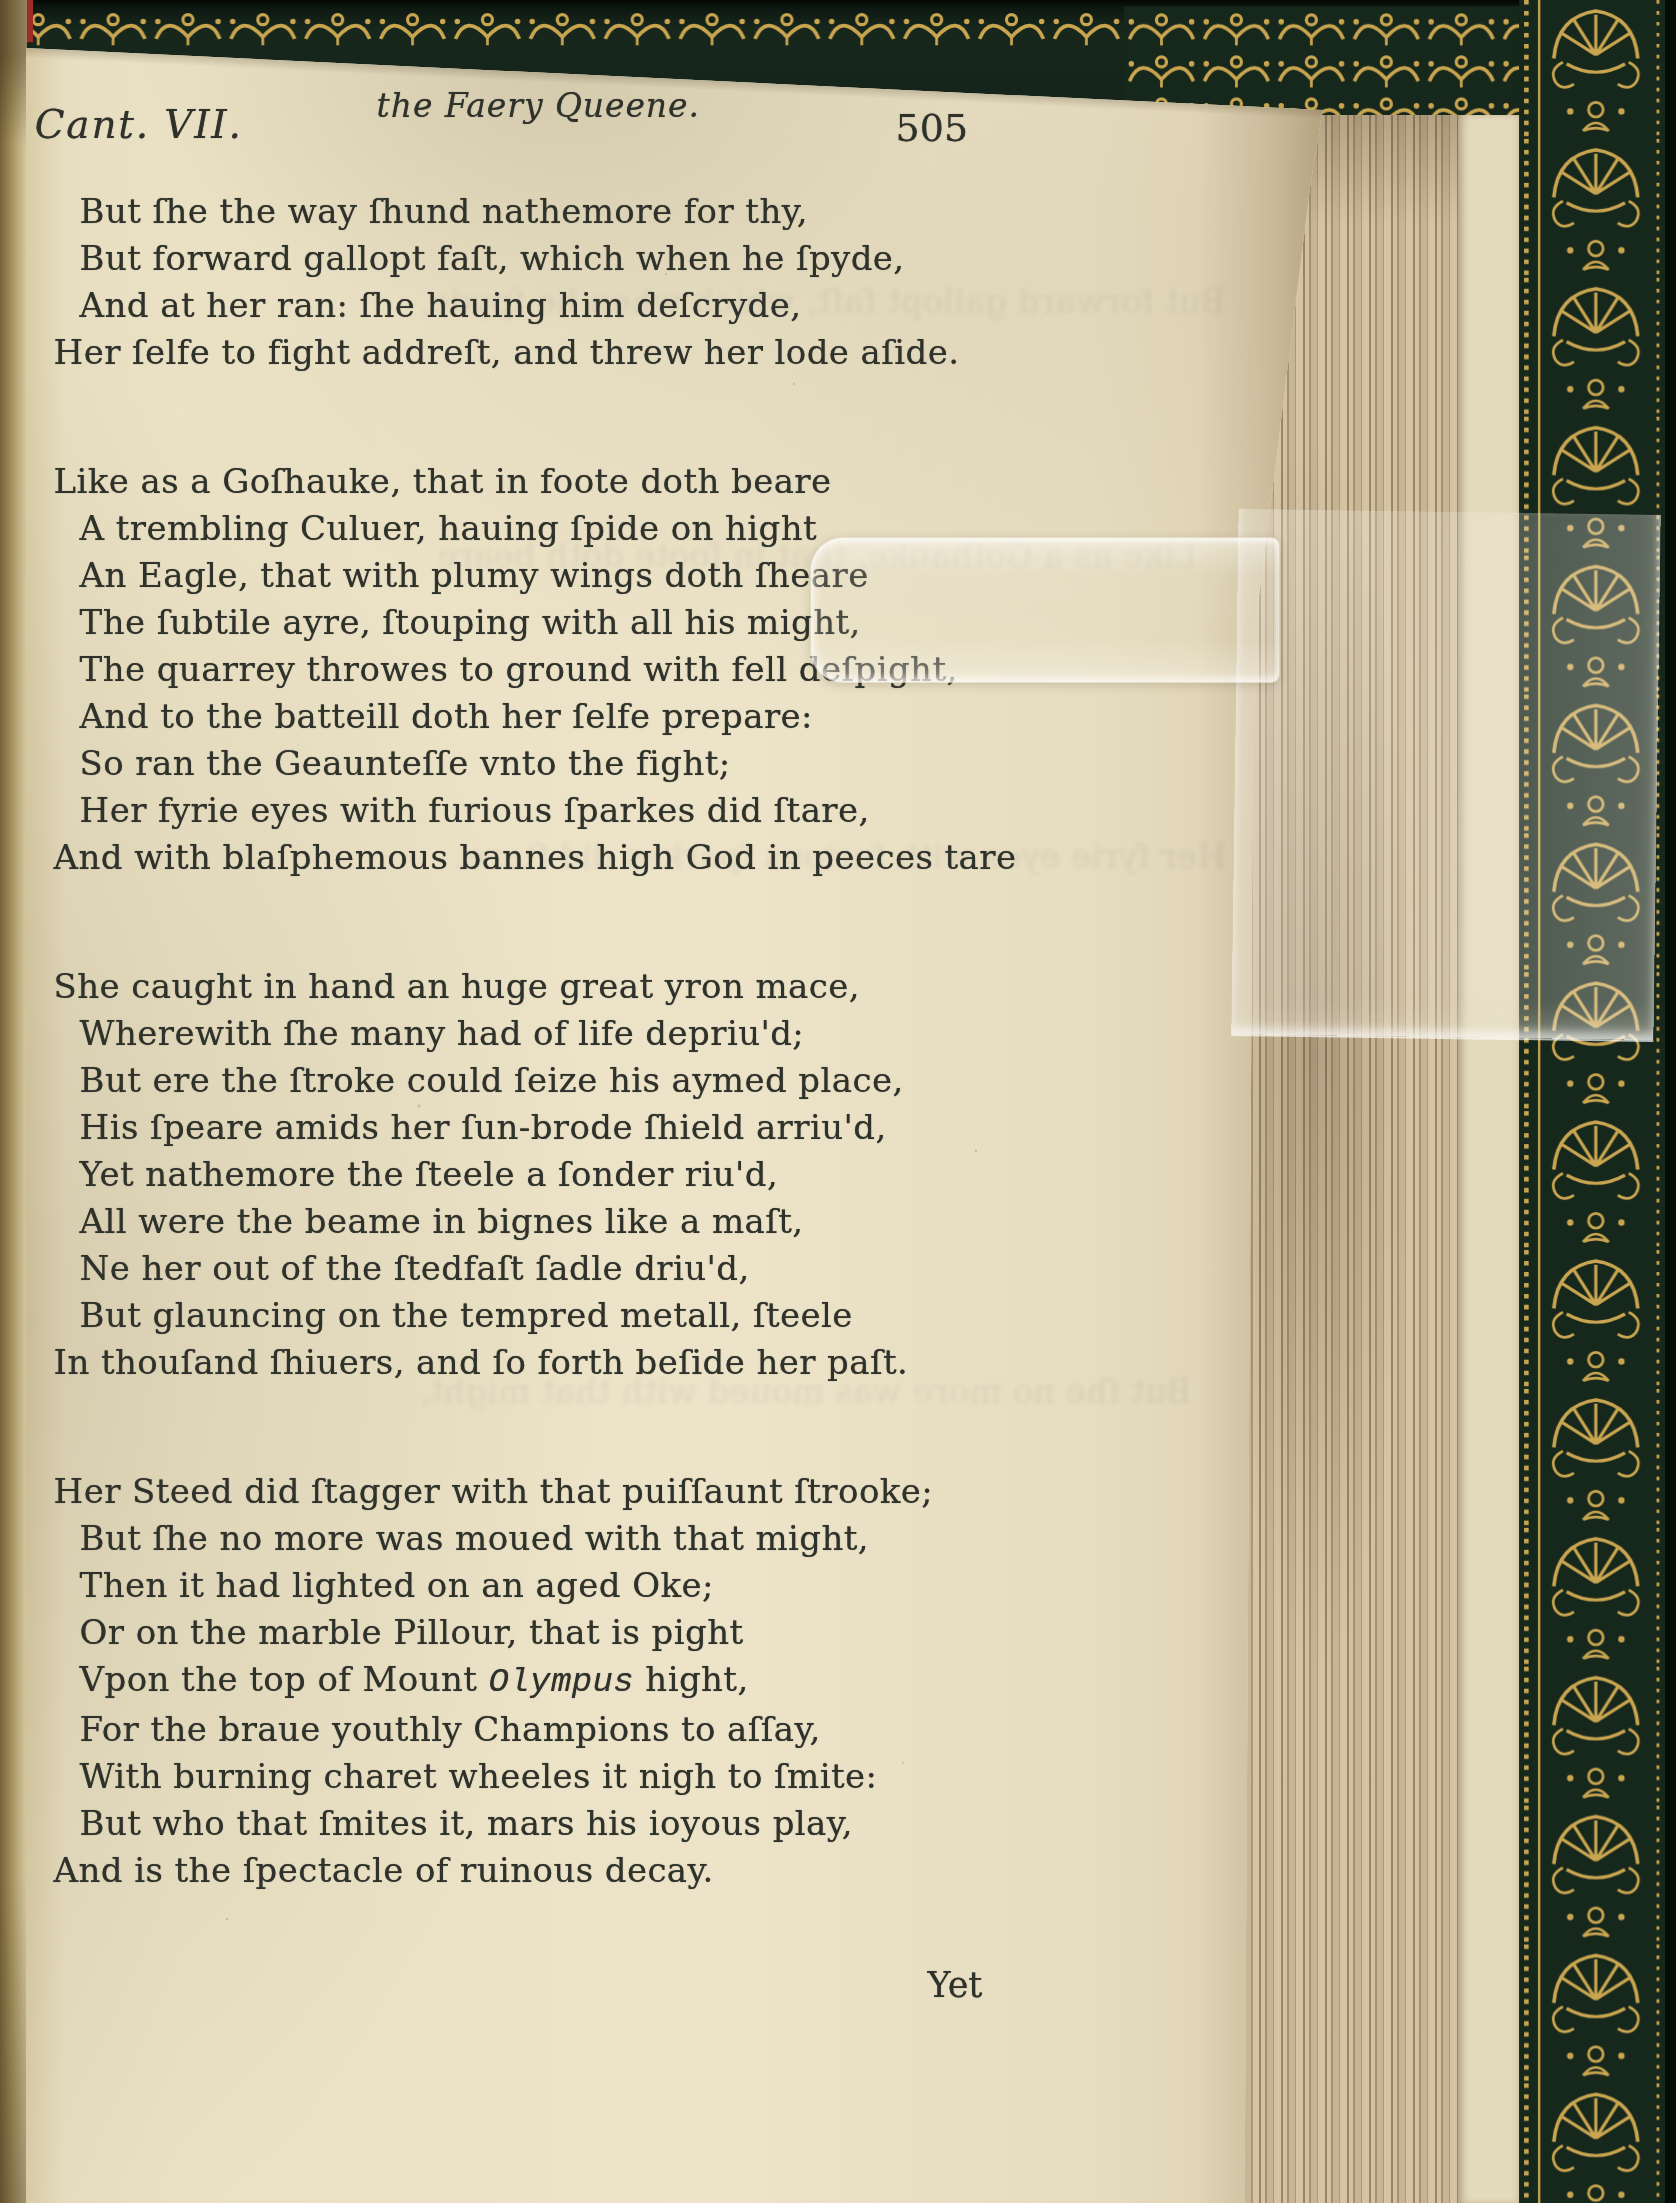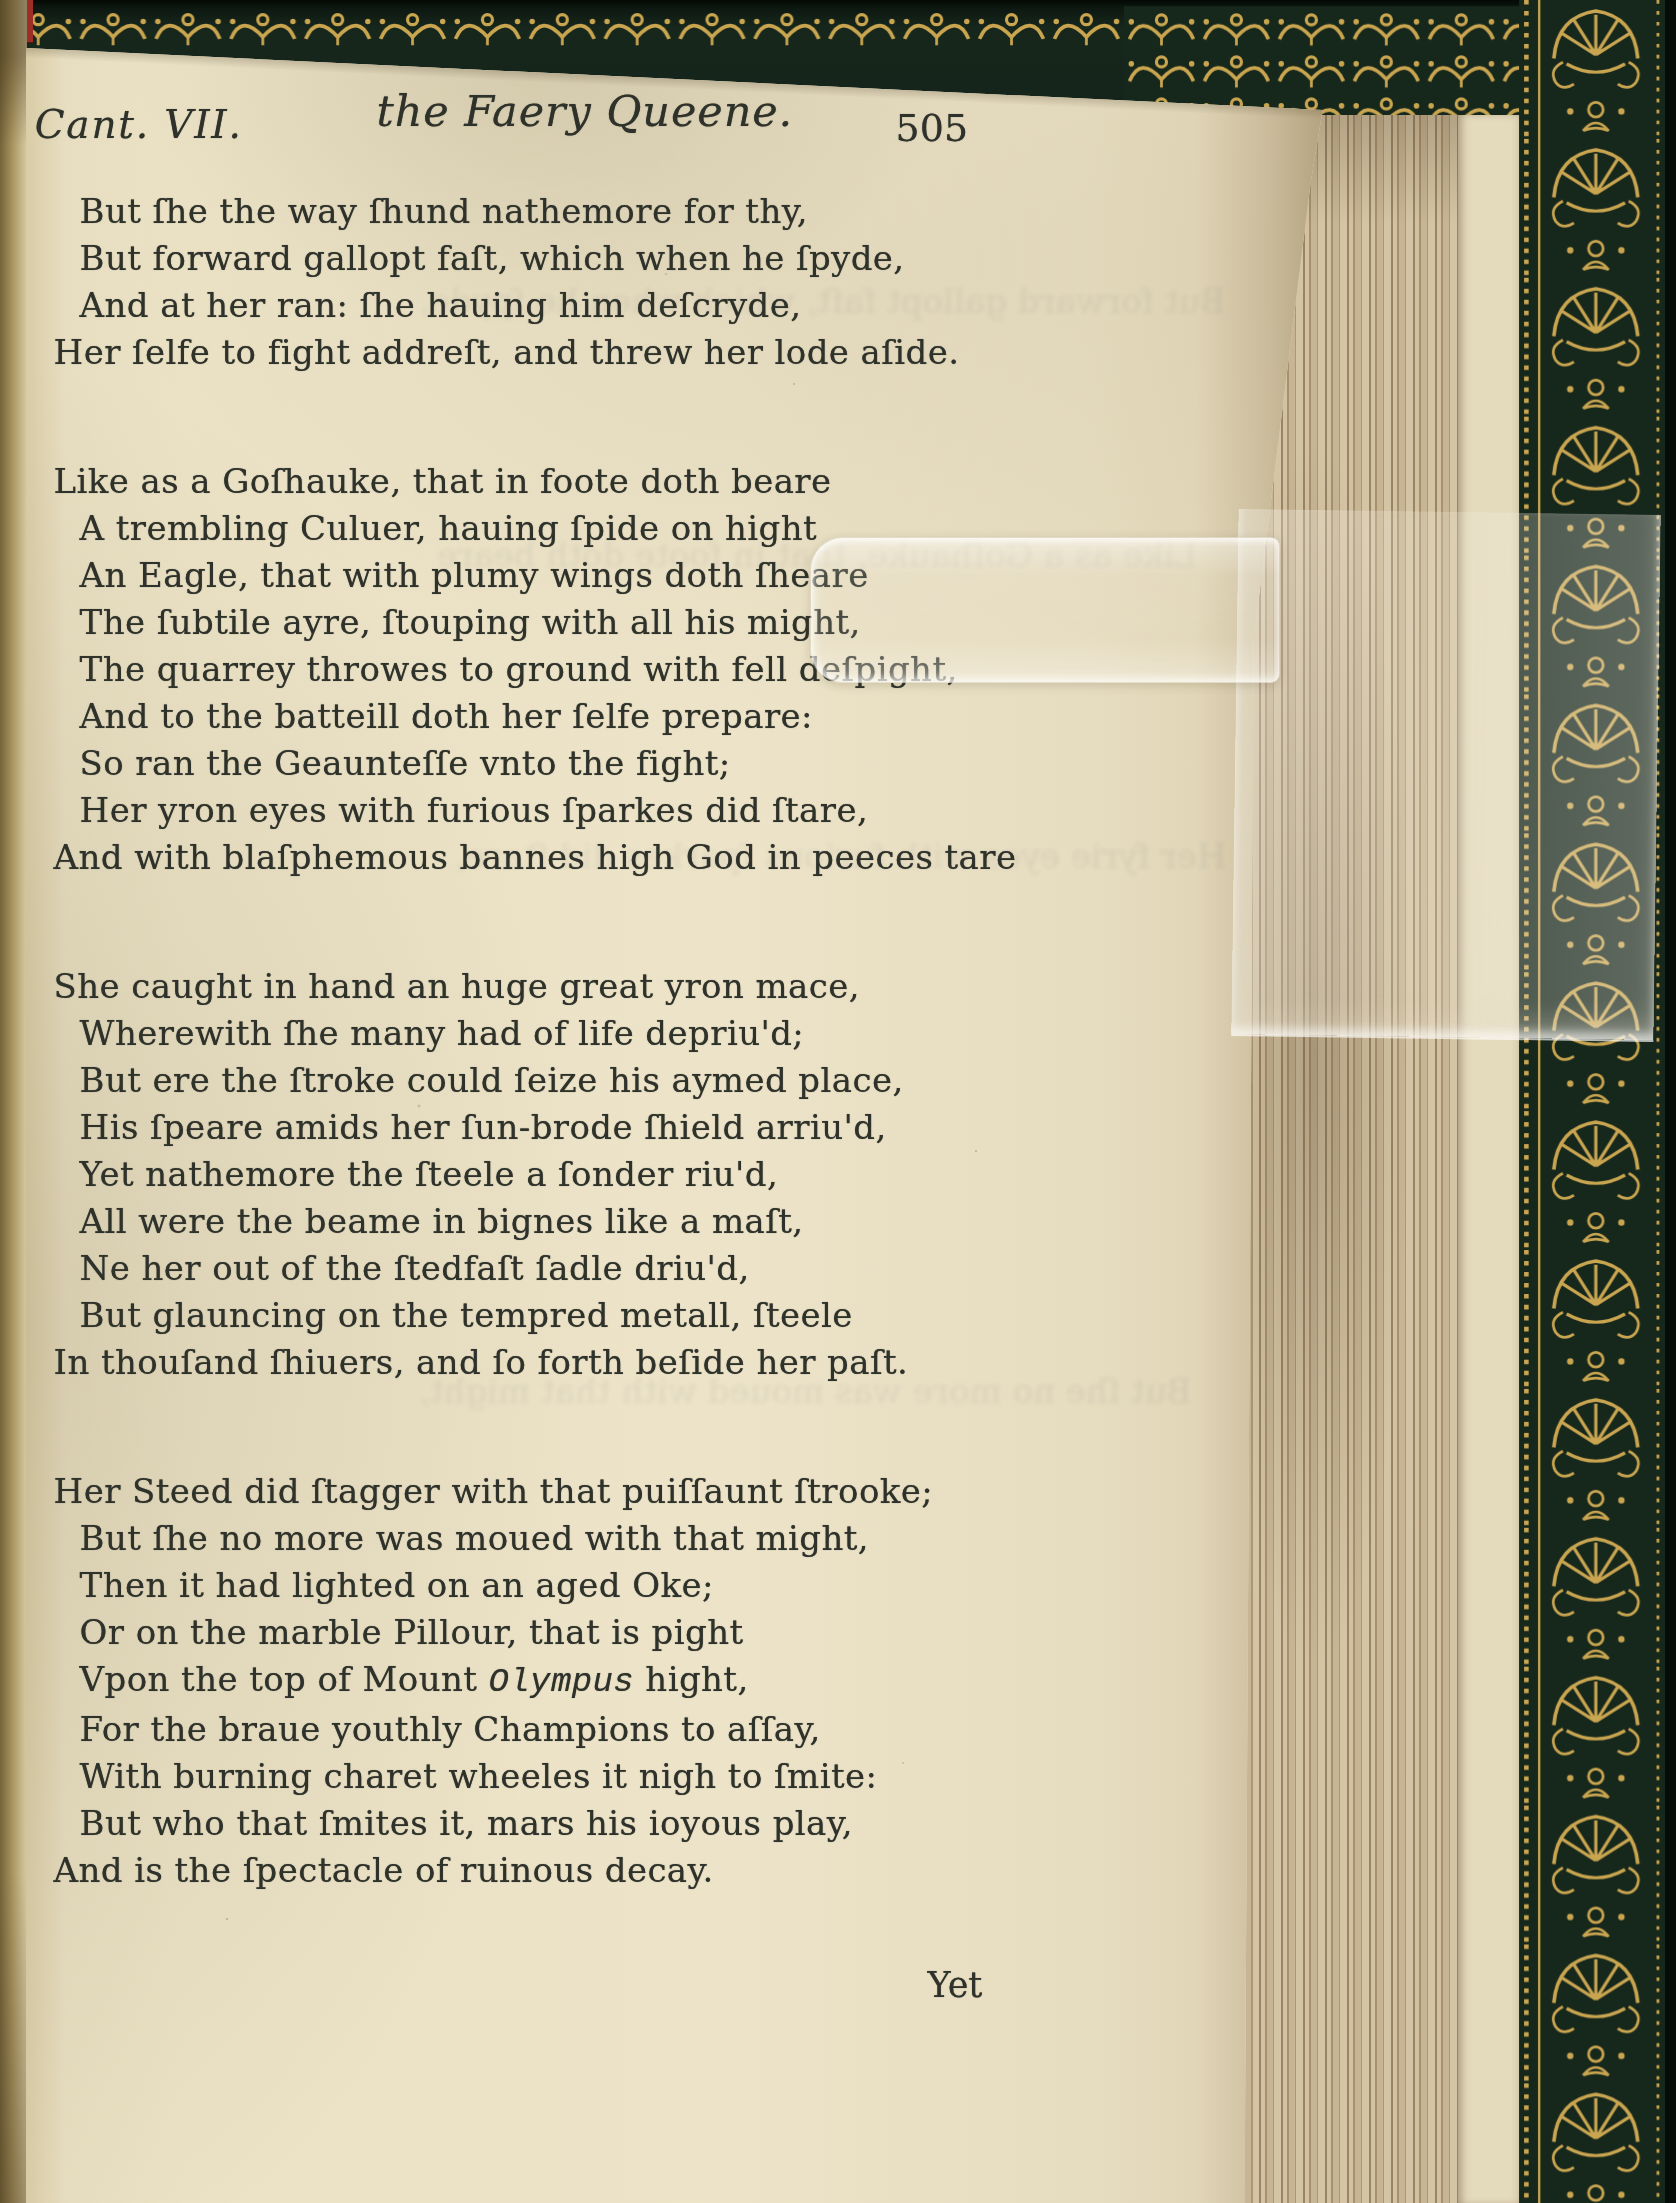--- a/index.html
+++ b/index.html
@@ -61,21 +61,21 @@
     radial-gradient(2.7px 2.7px at 950px 1151px,rgba(80,60,40,.4),transparent 60%),
     radial-gradient(1.8px 1.8px at 493px 1535px,rgba(80,60,40,.5),transparent 60%),
     radial-gradient(2.7px 2.7px at 201px 1919px,rgba(80,60,40,.42),transparent 60%),
     radial-gradient(1.8px 1.8px at 877px 1763px,rgba(80,60,40,.5),transparent 60%),
     radial-gradient(3.7px 3.7px at 393px 1106px,rgba(120,90,50,.35),transparent 60%),
     radial-gradient(1.8px 1.8px at 640px 274px,rgba(80,60,40,.5),transparent 60%);}
 
   
   .ink{color:var(--ink,#2e322a);text-shadow:0 0 0.9px rgba(46,50,42,.75);}
   .hdr-canto{position:absolute;left:9.1px;top:102px;font-style:italic;font-size:39px;letter-spacing:1.8px;}
-  .hdr-title{position:absolute;left:351px;top:86px;font-style:italic;font-size:43px;letter-spacing:0.9px;}
+  .hdr-title{position:absolute;left:351px;top:86px;font-style:italic;font-size:33px;letter-spacing:0.9px;}
   .hdr-num{position:absolute;left:870px;top:106px;font-size:38px;}
   .stanzas{position:absolute;left:0;top:188px;width:1078px;}
   .stanza{margin-bottom:82px;}
   .vline{font-size:34px;line-height:47px;white-space:nowrap;padding-left:28px;
     color:var(--ink,#2e322a);text-shadow:0 0 0.9px rgba(46,50,42,.7);letter-spacing:0.4px;}
   .vline.ind{padding-left:54px;}
   .vline em{font-style:italic;font-family:Liberation Mono, monospace;}
   .catchword{position:absolute;left:902px;top:1965px;font-size:35px;}
   .ghost{position:absolute;transform:scaleX(-1);filter:blur(2px);opacity:.08;
     font-size:34px;color:#3a4258;white-space:nowrap;pointer-events:none;}
@@ -164,21 +164,21 @@
           <div class="vline">Her ſelfe to fight addreſt, and threw her lode aſide.</div>
         </div>
         <div class="stanza">
           <div class="vline">Like as a Goſhauke, that in foote doth beare</div>
           <div class="vline ind">A trembling Culuer, hauing ſpide on hight</div>
           <div class="vline ind">An Eagle, that with plumy wings doth ſheare</div>
           <div class="vline ind">The ſubtile ayre, ſtouping with all his might,</div>
           <div class="vline ind">The quarrey throwes to ground with fell deſpight,</div>
           <div class="vline ind">And to the batteill doth her ſelfe prepare:</div>
           <div class="vline ind">So ran the Geaunteſſe vnto the fight;</div>
-          <div class="vline ind">Her yron eyes with furious ſparkes did ſtare,</div>
+          <div class="vline ind">Her fyrie eyes with furious ſparkes did ſtare,</div>
           <div class="vline">And with blaſphemous bannes high God in peeces tare</div>
         </div>
         <div class="stanza">
           <div class="vline">She caught in hand an huge great yron mace,</div>
           <div class="vline ind">Wherewith ſhe many had of life depriu'd;</div>
           <div class="vline ind">But ere the ſtroke could ſeize his aymed place,</div>
           <div class="vline ind">His ſpeare amids her ſun-brode ſhield arriu'd,</div>
           <div class="vline ind">Yet nathemore the ſteele a ſonder riu'd,</div>
           <div class="vline ind">All were the beame in bignes like a maſt,</div>
           <div class="vline ind">Ne her out of the ſtedfaſt ſadle driu'd,</div>

